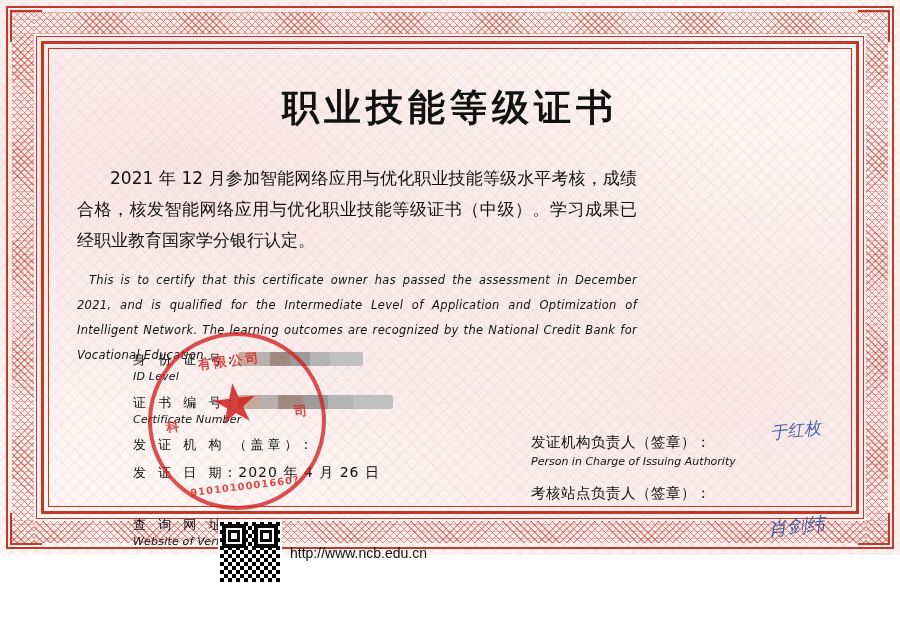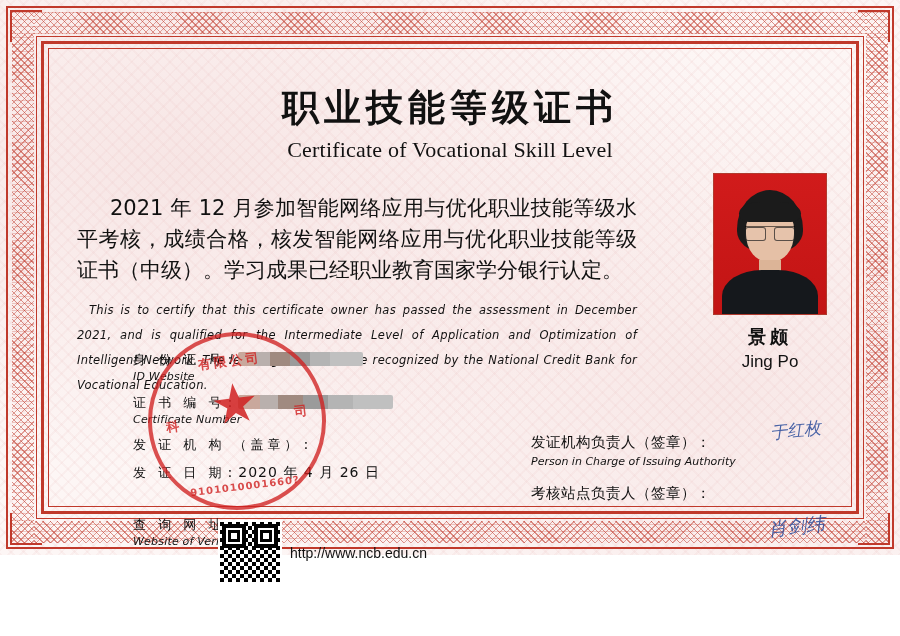--- a/index.html
+++ b/index.html
@@ -105,21 +105,21 @@
   }
 
   .body-wrap {
     position: relative;
     margin-top: 30px;
     padding-left: 22px;
     width: 560px;
   }
   .para-zh {
     font-family: "DejaVu Sans", sans-serif;
-    font-size: 21px;
+    font-size: 17px;
     line-height: 31px;
     color: #111;
     text-indent: 33px;
     text-align: justify;
   }
   .para-en {
     margin-top: 12px;
     font-family: "DejaVu Sans", sans-serif;
     font-style: italic;
     font-size: 11.5px;
@@ -408,49 +408,36 @@
   <div class="band band-inner-2"></div>
   <div class="band band-inner-3"></div>
   <div class="corner tl"></div>
   <div class="corner tr"></div>
   <div class="corner bl"></div>
   <div class="corner br"></div>
 
   <div class="content">
 
     <div class="title-zh">职业技能等级证书</div>
-    <div class="title-en">Certificate of Vocational Skill Level</div>
 
     <div class="body-wrap">
       <div class="para-zh">2021 年 12 月参加智能网络应用与优化职业技能等级水平考核，成绩合格，核发智能网络应用与优化职业技能等级证书（中级）。学习成果已经职业教育国家学分银行认定。</div>
       <div class="para-en">This is to certify that this certificate owner has passed the assessment in December 2021, and is qualified for the Intermediate Level of Application and Optimization of Intelligent Network. The learning outcomes are recognized by the National Credit Bank for Vocational Education.</div>
     </div>
 
-    <div class="photo-block">
-      <div class="photo">
-        <div class="hair"></div>
-        <div class="face"></div>
-        <div class="fringe"></div>
-        <div class="glasses"></div>
-        <div class="neck"></div>
-        <div class="body"></div>
-      </div>
-      <div class="name-zh">景颇</div>
-      <div class="name-en">Jing Po</div>
-    </div>
 
     <div class="fields">
 
       <div class="field-row">
         <div class="field-line">
           <span class="f-zh">身 份 证 号</span>
           <span class="f-colon">:</span>
           <span class="redacted id"></span>
         </div>
-        <span class="f-en">ID Website</span>
+        <span class="f-en">ID Level</span>
       </div>
 
       <div class="field-row">
         <div class="field-line">
           <span class="f-zh">证 书 编 号</span>
           <span class="f-colon">:</span>
           <span class="redacted cert"></span>
         </div>
         <span class="f-en">Certificate Number</span>
       </div>

